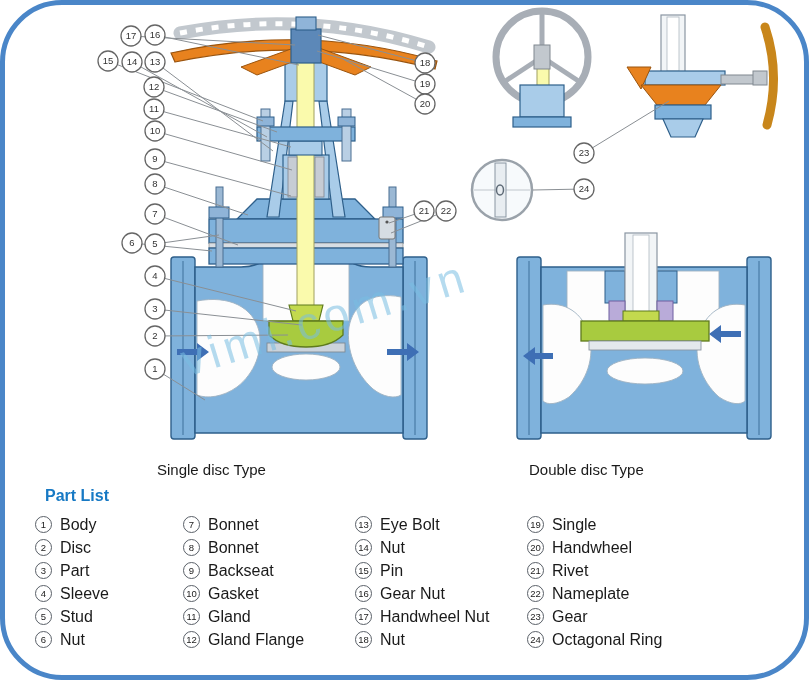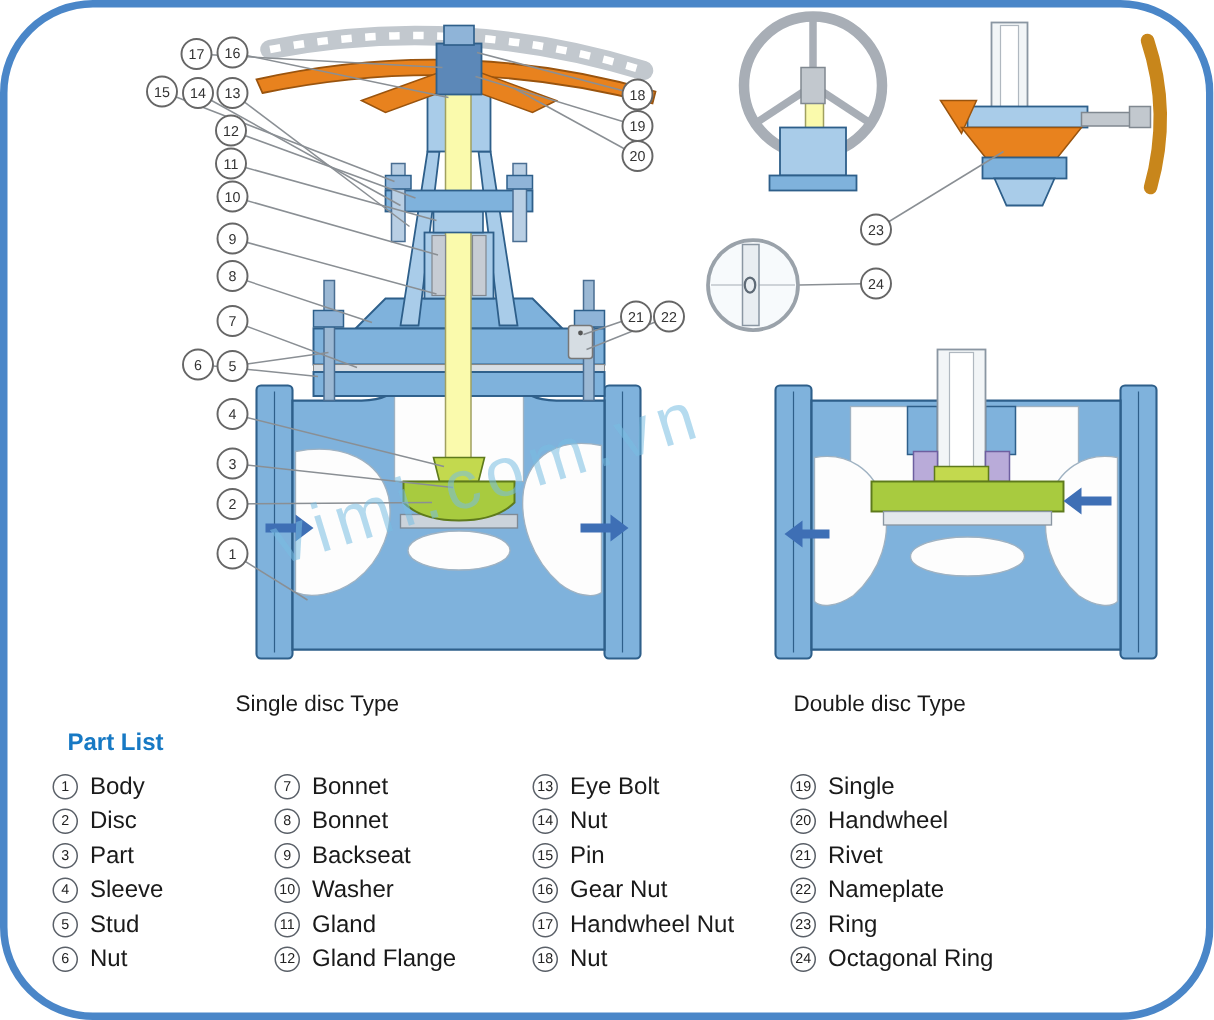--- a/index.html
+++ b/index.html
@@ -279,21 +279,21 @@
           <div class="pl-item">
             <span class="badge">8</span>
             <span class="pl-label">Bonnet</span>
           </div>
           <div class="pl-item">
             <span class="badge">9</span>
             <span class="pl-label">Backseat</span>
           </div>
           <div class="pl-item">
             <span class="badge">10</span>
-            <span class="pl-label">Washer</span>
+            <span class="pl-label">Gasket</span>
           </div>
           <div class="pl-item">
             <span class="badge">11</span>
             <span class="pl-label">Gland</span>
           </div>
           <div class="pl-item">
             <span class="badge">12</span>
             <span class="pl-label">Gland Flange</span>
           </div>
         </div>
@@ -335,21 +335,21 @@
           <div class="pl-item">
             <span class="badge">21</span>
             <span class="pl-label">Rivet</span>
           </div>
           <div class="pl-item">
             <span class="badge">22</span>
             <span class="pl-label">Nameplate</span>
           </div>
           <div class="pl-item">
             <span class="badge">23</span>
-            <span class="pl-label">Ring</span>
+            <span class="pl-label">Gear</span>
           </div>
           <div class="pl-item">
             <span class="badge">24</span>
             <span class="pl-label">Octagonal Ring</span>
           </div>
         </div>
       </div>
   </div>
 
 </div>

